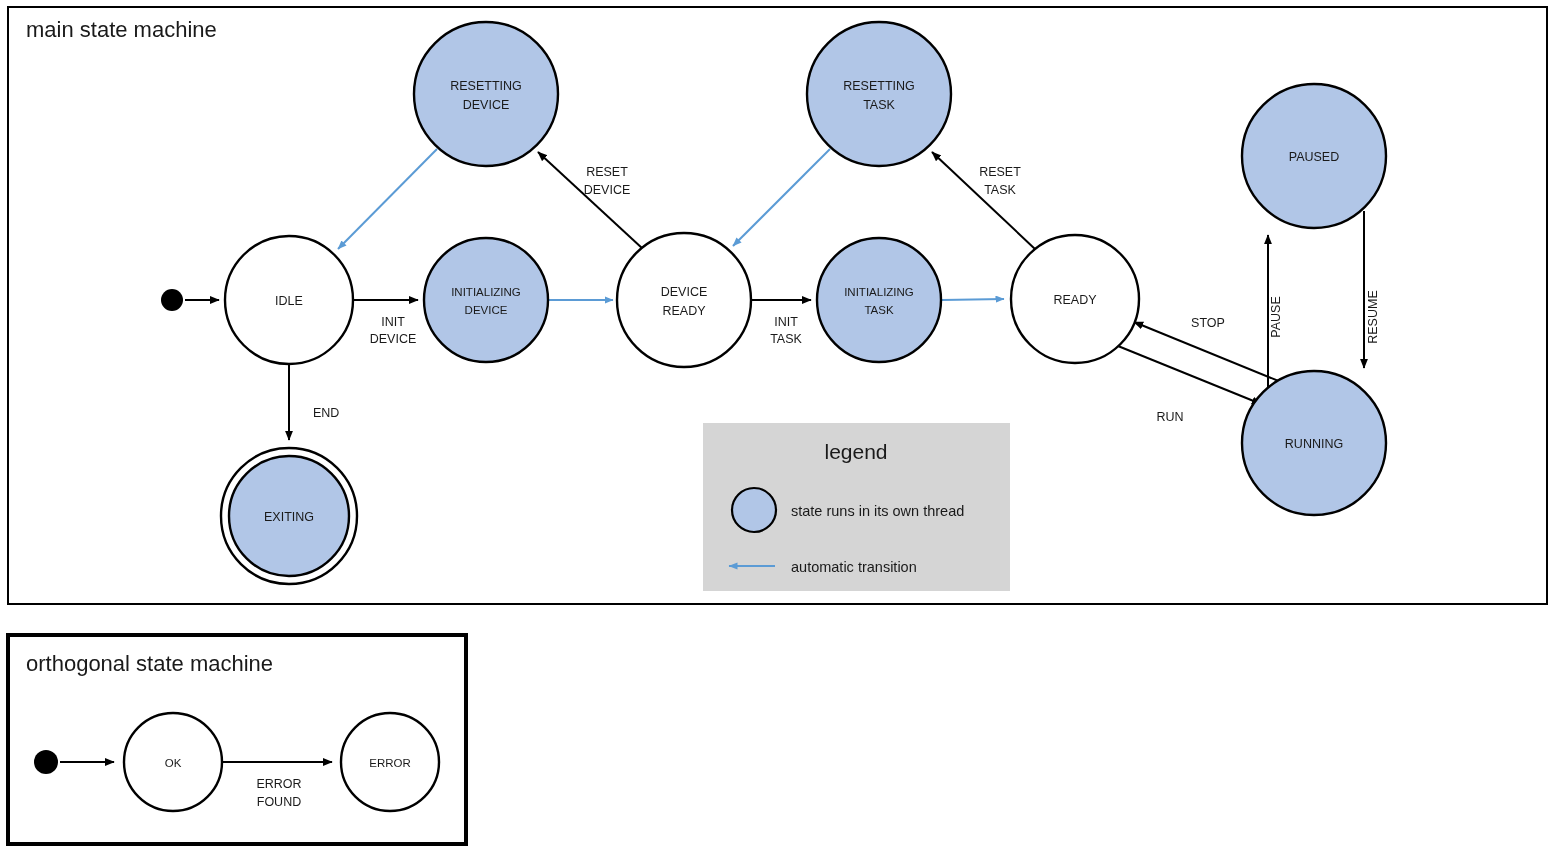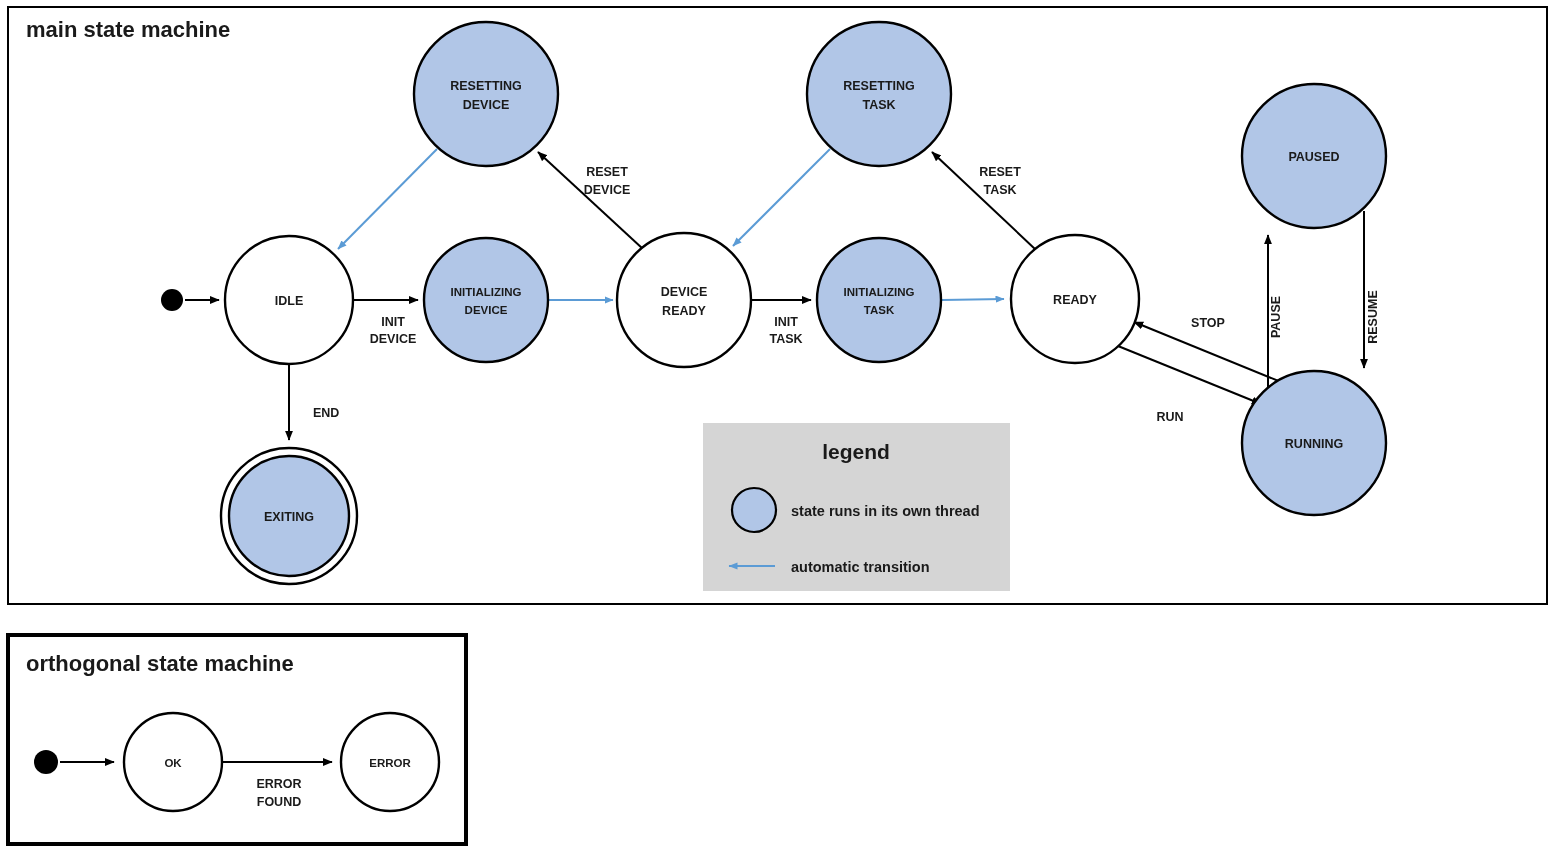--- a/index.html
+++ b/index.html
@@ -10,21 +10,20 @@
   body {
     width: 1555px;
     height: 852px;
     font-family: "Liberation Sans", sans-serif;
     overflow: hidden;
   }
   #stage {
     position: relative;
     width: 1555px;
     height: 852px;
-    font-weight: bold;
   }
   svg#diagram {
     display: block;
     width: 1555px;
     height: 852px;
   }
   .frame {
     fill: none;
     stroke: #000000;
   }

